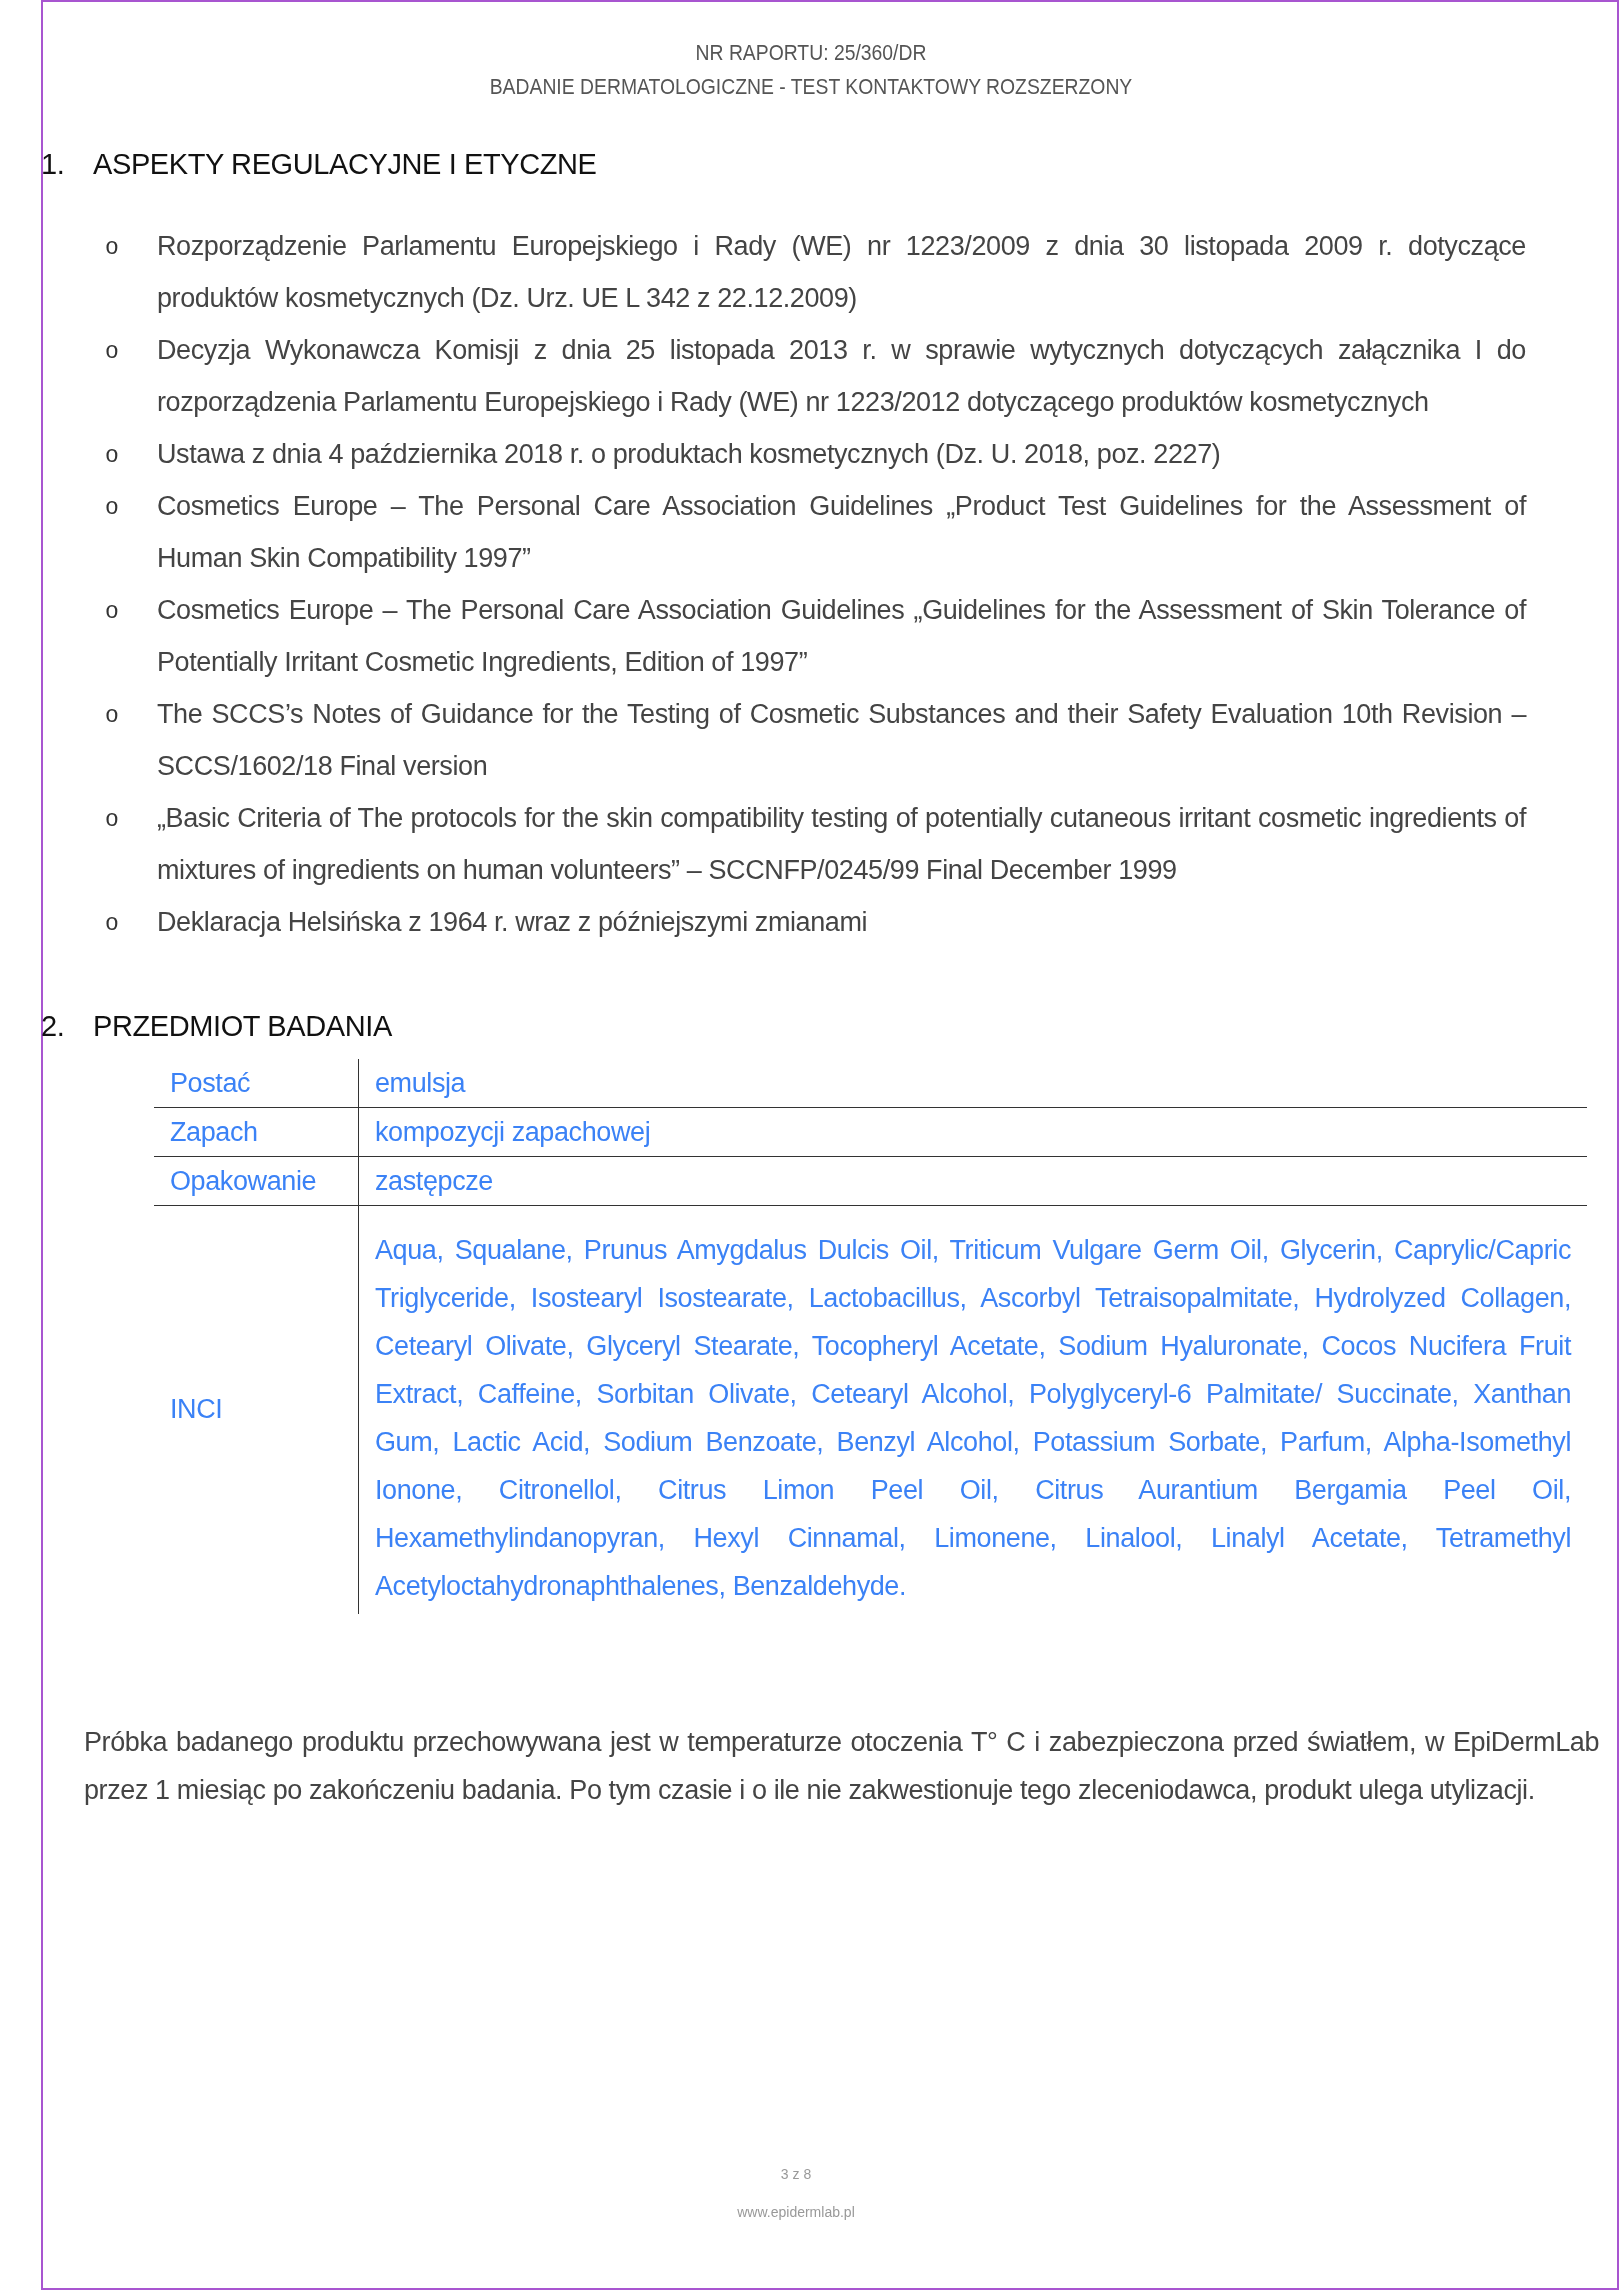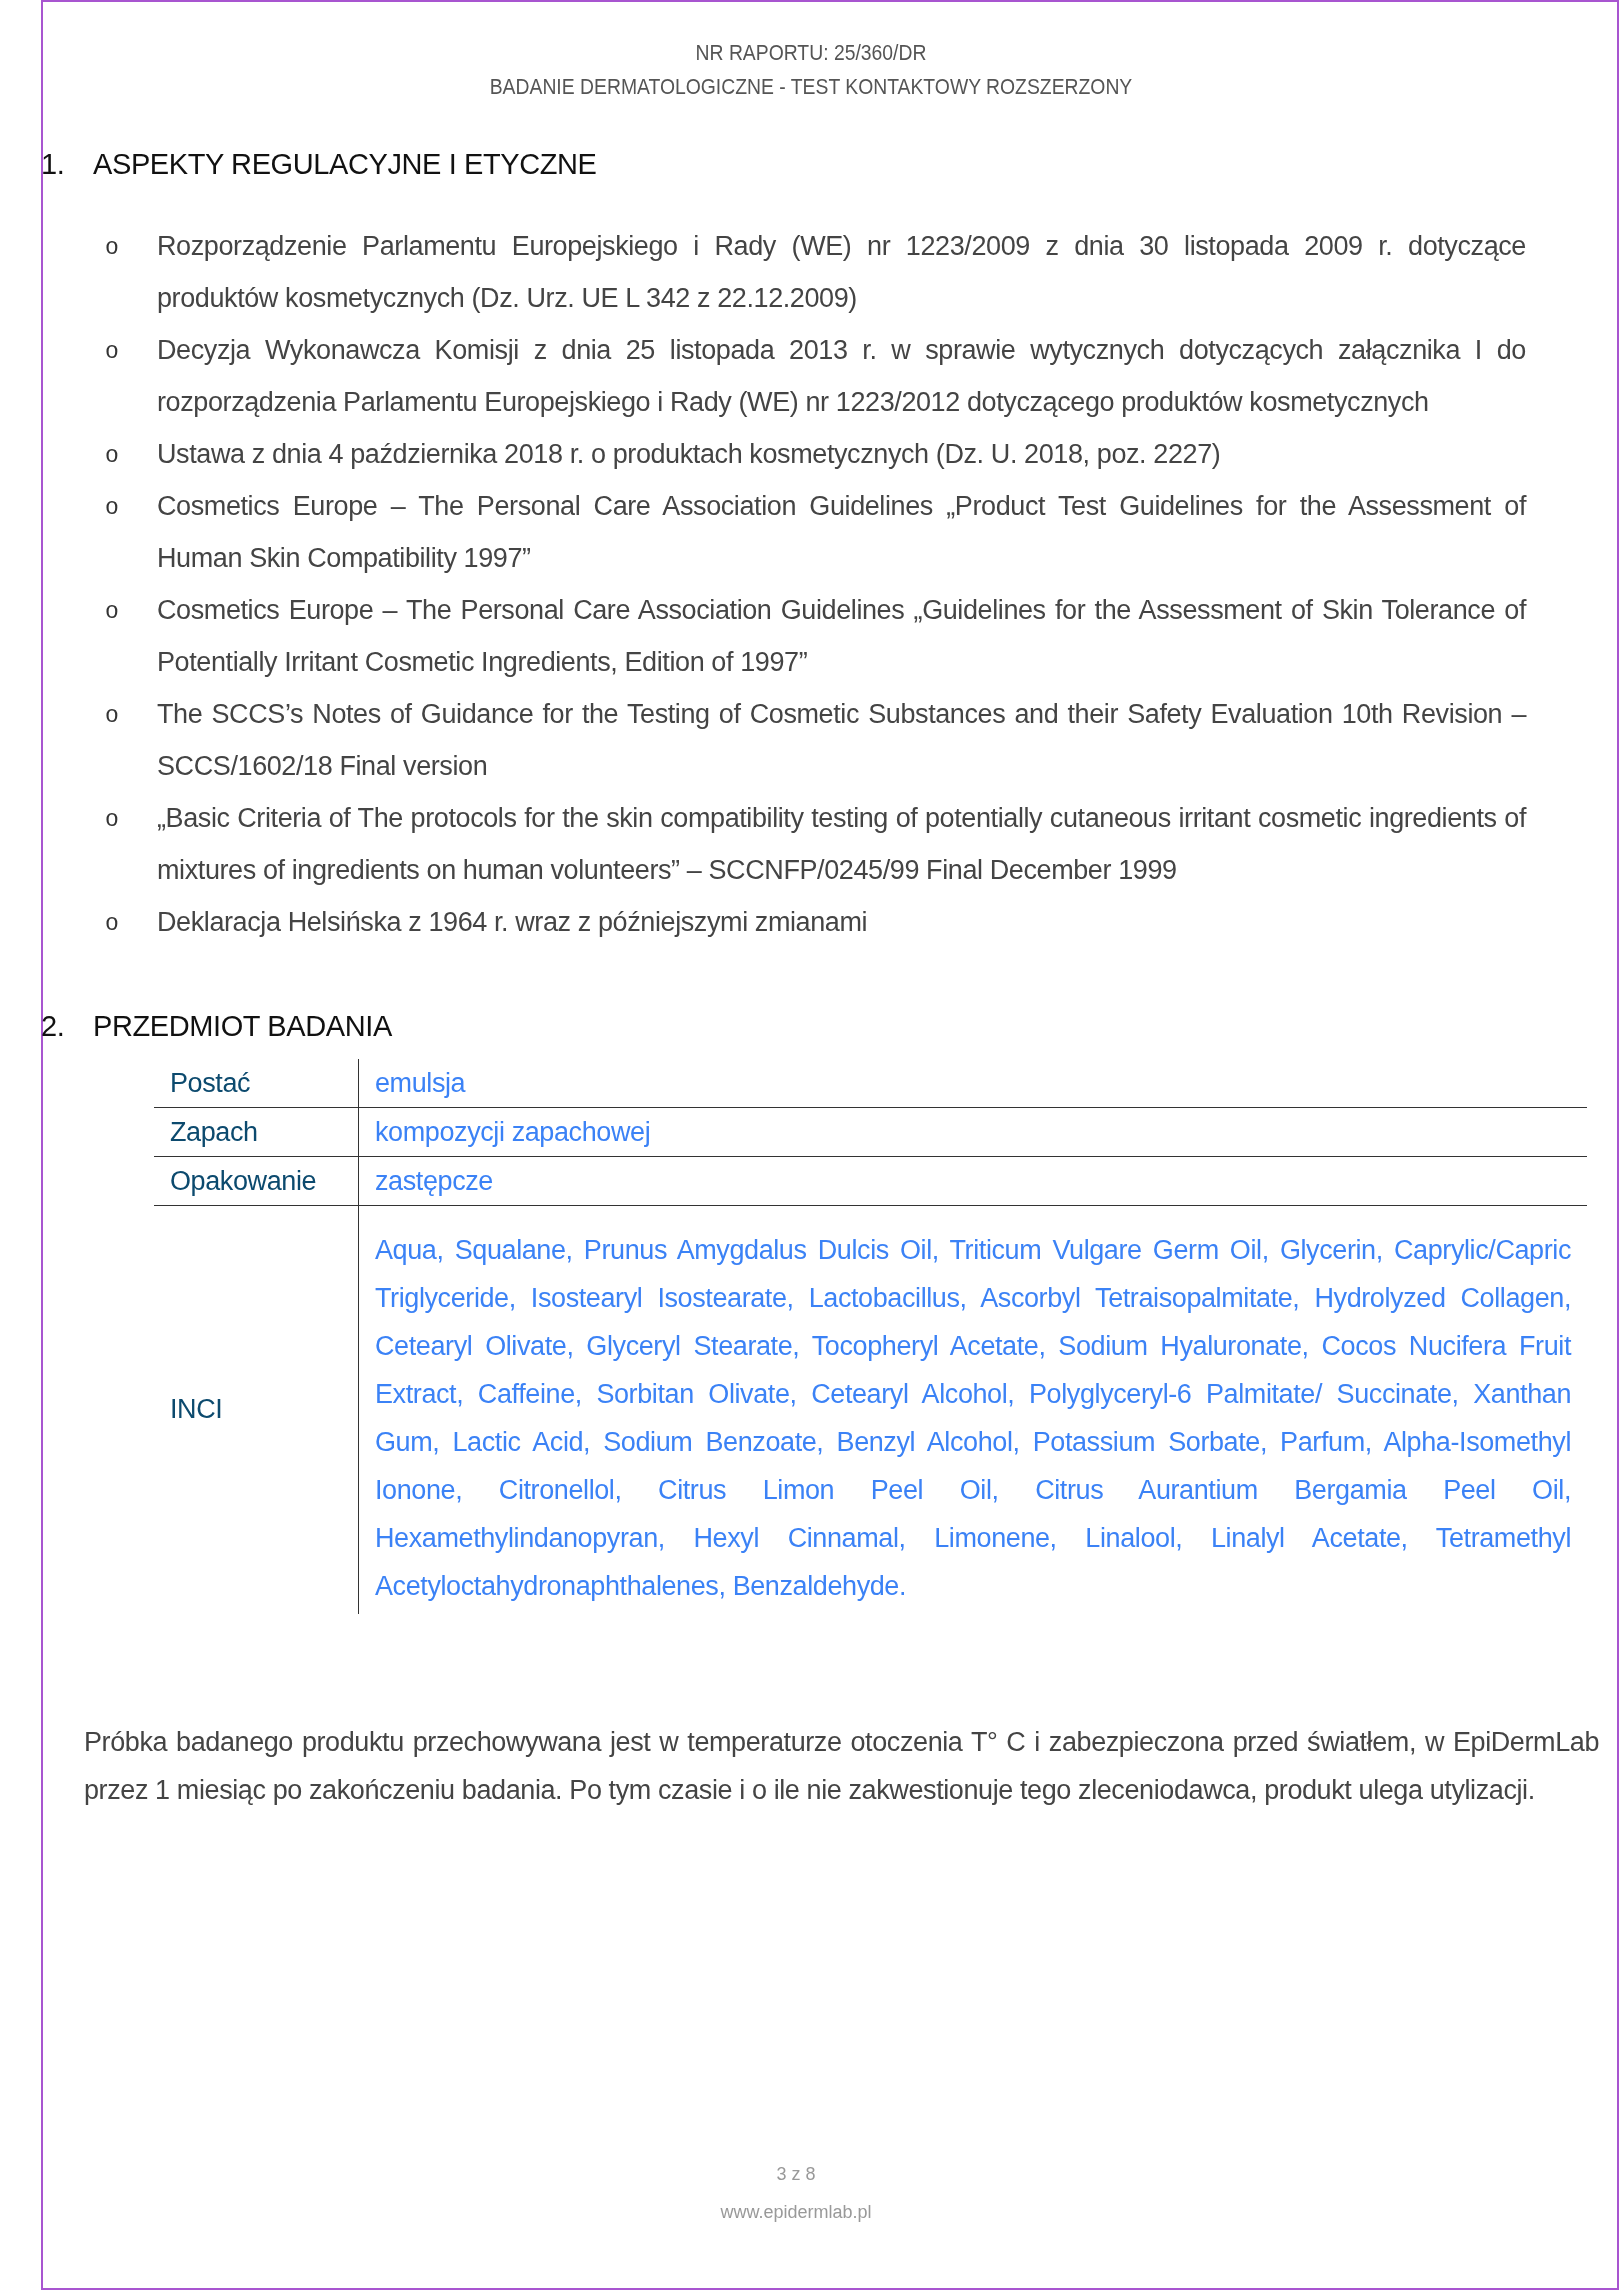--- a/index.html
+++ b/index.html
@@ -16,29 +16,29 @@
       font-size: 21.5px; color: #555; line-height: 34px; transform: scaleX(0.9); transform-origin: center; }
     .section-title { position: absolute; left: 41px; font-size: 29px; color: #111; letter-spacing: -0.4px; }
     .section-title .num { display: inline-block; width: 52px; }
     .refs { position: absolute; left: 100px; top: 220px; width: 1426px; list-style: none; margin: 0; padding: 0; }
     .refs li { position: relative; padding-left: 57px; font-size: 27px; line-height: 52px; color: #444;
       text-align: justify; letter-spacing: -0.4px; }
     .refs li .bullet { position: absolute; left: 5.4px; top: 0; font-size: 23px; color: #333; }
     .spec-table { position: absolute; left: 154px; top: 1059px; width: 1433px; border-collapse: collapse;
       font-size: 27px; letter-spacing: -0.4px; }
     .spec-table td { padding: 0 16px; vertical-align: middle; }
-    .spec-table td.label { width: 172px; color: #0c4a6e; border-right: 1.8px solid #333; }
+    .spec-table td.label { width: 172px; color: #3b82f6; border-right: 1.8px solid #333; }
     .spec-table td.value { color: #3b82f6; }
     .spec-table tr.short td { height: 48px; }
     .spec-table tr.sep td { border-bottom: 1.8px solid #333; }
     .spec-table td.inci-value { text-align: justify; line-height: 48px; padding-top: 20px; padding-bottom: 3.6px; }
     .note { position: absolute; left: 54px; top: 1718px; width: 1515px; font-size: 27px; line-height: 48px;
       color: #444; text-align: justify; letter-spacing: -0.4px; margin-left: 30px; }
     .footer { position: absolute; top: 2155px; left: 0; width: 1592px; text-align: center; color: #999;
-      font-size: 18px; line-height: 38px; }
+      font-size: 14px; line-height: 38px; }
   </style>
 </head>
 <body>
 
 <div class="page-frame"></div>
 
 <div class="doc">
 
   <div class="header">
     <div>NR RAPORTU: 25/360/DR</div>

